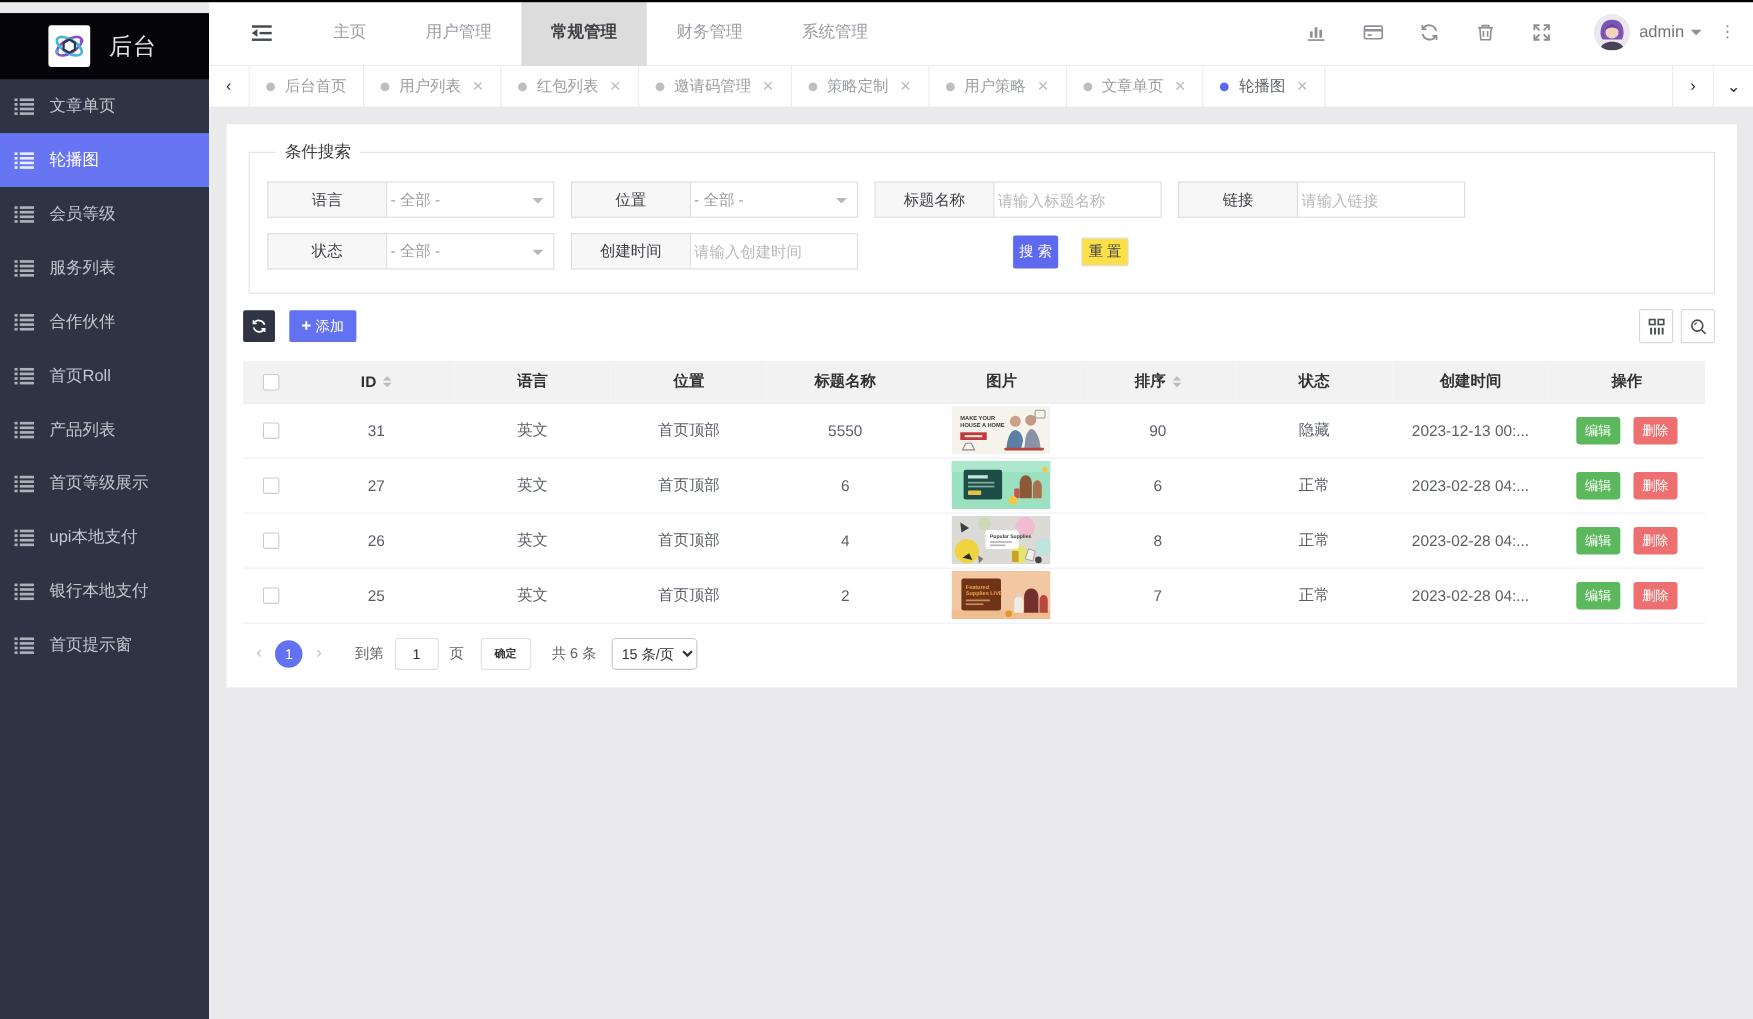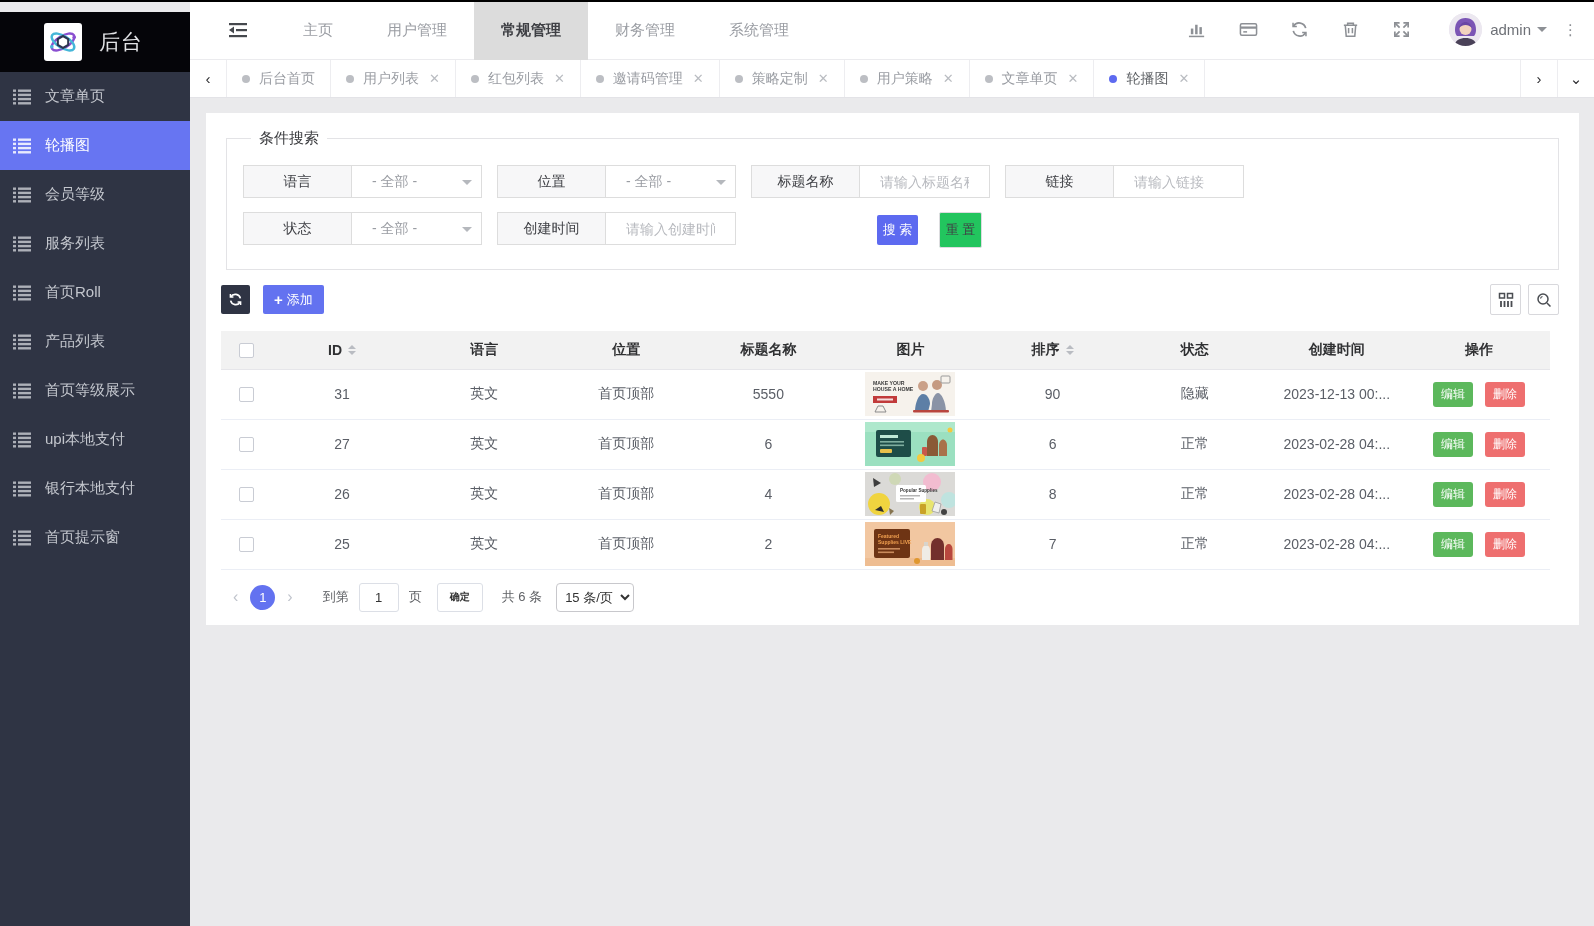--- a/index.html
+++ b/index.html
@@ -45,26 +45,26 @@
   
   .content { height:828px; padding:15px 16px; }
   .panel { background:#fff; width:1373px; height:512px; }
 
   fieldset.search-fs { margin:0 20px; border:1px solid #e3e3e6; padding:17px 0 21px 16px; }
   fieldset.search-fs legend { font-size:15px; color:#3c3d40; padding:0 8px; margin-left:8px; }
   .frow { display:flex; }
   .frow + .frow { margin-top:14px; }
   .fgroup { display:flex; height:33px; margin-right:15px; font-size:14px; }
   .flabel { width:108px; background:#f7f7f8; border:1px solid #ddd; border-right:none; display:flex; align-items:center; justify-content:center; color:#3f4045; }
-  .fctrl { width:131px; border:1px solid #ddd; background:#fff; display:flex; align-items:center; padding:0 20px; color:#9a9da3; position:relative; }
+  .fctrl { width:153px; border:1px solid #ddd; background:#fff; display:flex; align-items:center; padding:0 3px; color:#9a9da3; position:relative; }
   .fctrl .sel-caret { position:absolute; right:9px; width:0; height:0; border:5px solid transparent; border-top-color:#b5b8bd; top:14px; }
   .fctrl input { border:none; outline:none; width:100%; font-size:14px; color:#555; font-family:inherit; }
   .fctrl input::placeholder { color:#b8babf; }
   .btn-search { width:41px; height:30px; margin-left:126px; background:#5d6af0; color:#fff; border:none; border-radius:2px; font-size:13px; cursor:pointer; align-self:center; font-family:inherit; }
-  .btn-reset { width:43px; height:36px; margin-left:21px; background:#22c55e; color:#3f4045; border:1px solid #dcdcdf; border-radius:2px; font-size:13px; cursor:pointer; align-self:center; font-family:inherit; }
+  .btn-reset { width:43px; height:26px; margin-left:21px; background:#fde047; color:#3f4045; border:1px solid #dcdcdf; border-radius:2px; font-size:13px; cursor:pointer; align-self:center; font-family:inherit; }
 
   .toolbar { display:flex; align-items:center; margin:14px 20px 0 15px; }
   .btn-refresh { width:29px; height:29px; background:#2f3444; border:none; border-radius:2px; color:#fff; cursor:pointer; display:flex; align-items:center; justify-content:center; }
   .btn-add { height:29px; margin-left:13px; background:#6372f0; border:none; border-radius:2px; color:#fff; font-size:13px; padding:0 11px; cursor:pointer; display:flex; align-items:center; font-family:inherit; }
   .btn-add .plus { font-size:15px; margin-right:4px; font-weight:700; }
   .tool-icons { margin-left:auto; display:flex; }
   .tbtn { width:31px; height:31px; border:1px solid #d8d8dc; background:#fff; border-radius:2px; margin-left:7px; display:flex; align-items:center; justify-content:center; color:#4a4d52; cursor:pointer; }
 
   .table-wrap { margin:16px 29px 0 15px; }
   table.grid { width:100%; border-collapse:collapse; table-layout:fixed; font-size:14px; }
@@ -153,20 +153,33 @@
           <rect x="0" y="1.5" width="3" height="2.4"></rect>
           <rect x="5" y="1.5" width="13" height="2.4"></rect>
           <rect x="0" y="5.7" width="3" height="2.4"></rect>
           <rect x="5" y="5.7" width="13" height="2.4"></rect>
           <rect x="0" y="9.9" width="3" height="2.4"></rect>
           <rect x="5" y="9.9" width="13" height="2.4"></rect>
           <rect x="0" y="14.1" width="3" height="2.4"></rect>
           <rect x="5" y="14.1" width="13" height="2.4"></rect>
         </svg>
         <span>服务列表</span>
+      </div>
+      <div class="menu-item">
+        <svg class="mi-icon" viewBox="0 0 18 18" fill="currentColor">
+          <rect x="0" y="1.5" width="3" height="2.4"></rect>
+          <rect x="5" y="1.5" width="13" height="2.4"></rect>
+          <rect x="0" y="5.7" width="3" height="2.4"></rect>
+          <rect x="5" y="5.7" width="13" height="2.4"></rect>
+          <rect x="0" y="9.9" width="3" height="2.4"></rect>
+          <rect x="5" y="9.9" width="13" height="2.4"></rect>
+          <rect x="0" y="14.1" width="3" height="2.4"></rect>
+          <rect x="5" y="14.1" width="13" height="2.4"></rect>
+        </svg>
+        <span>合作伙伴</span>
       </div>
       <div class="menu-item">
         <svg class="mi-icon" viewBox="0 0 18 18" fill="currentColor">
           <rect x="0" y="1.5" width="3" height="2.4"></rect>
           <rect x="5" y="1.5" width="13" height="2.4"></rect>
           <rect x="0" y="5.7" width="3" height="2.4"></rect>
           <rect x="5" y="5.7" width="13" height="2.4"></rect>
           <rect x="0" y="9.9" width="3" height="2.4"></rect>
           <rect x="5" y="9.9" width="13" height="2.4"></rect>
           <rect x="0" y="14.1" width="3" height="2.4"></rect>

